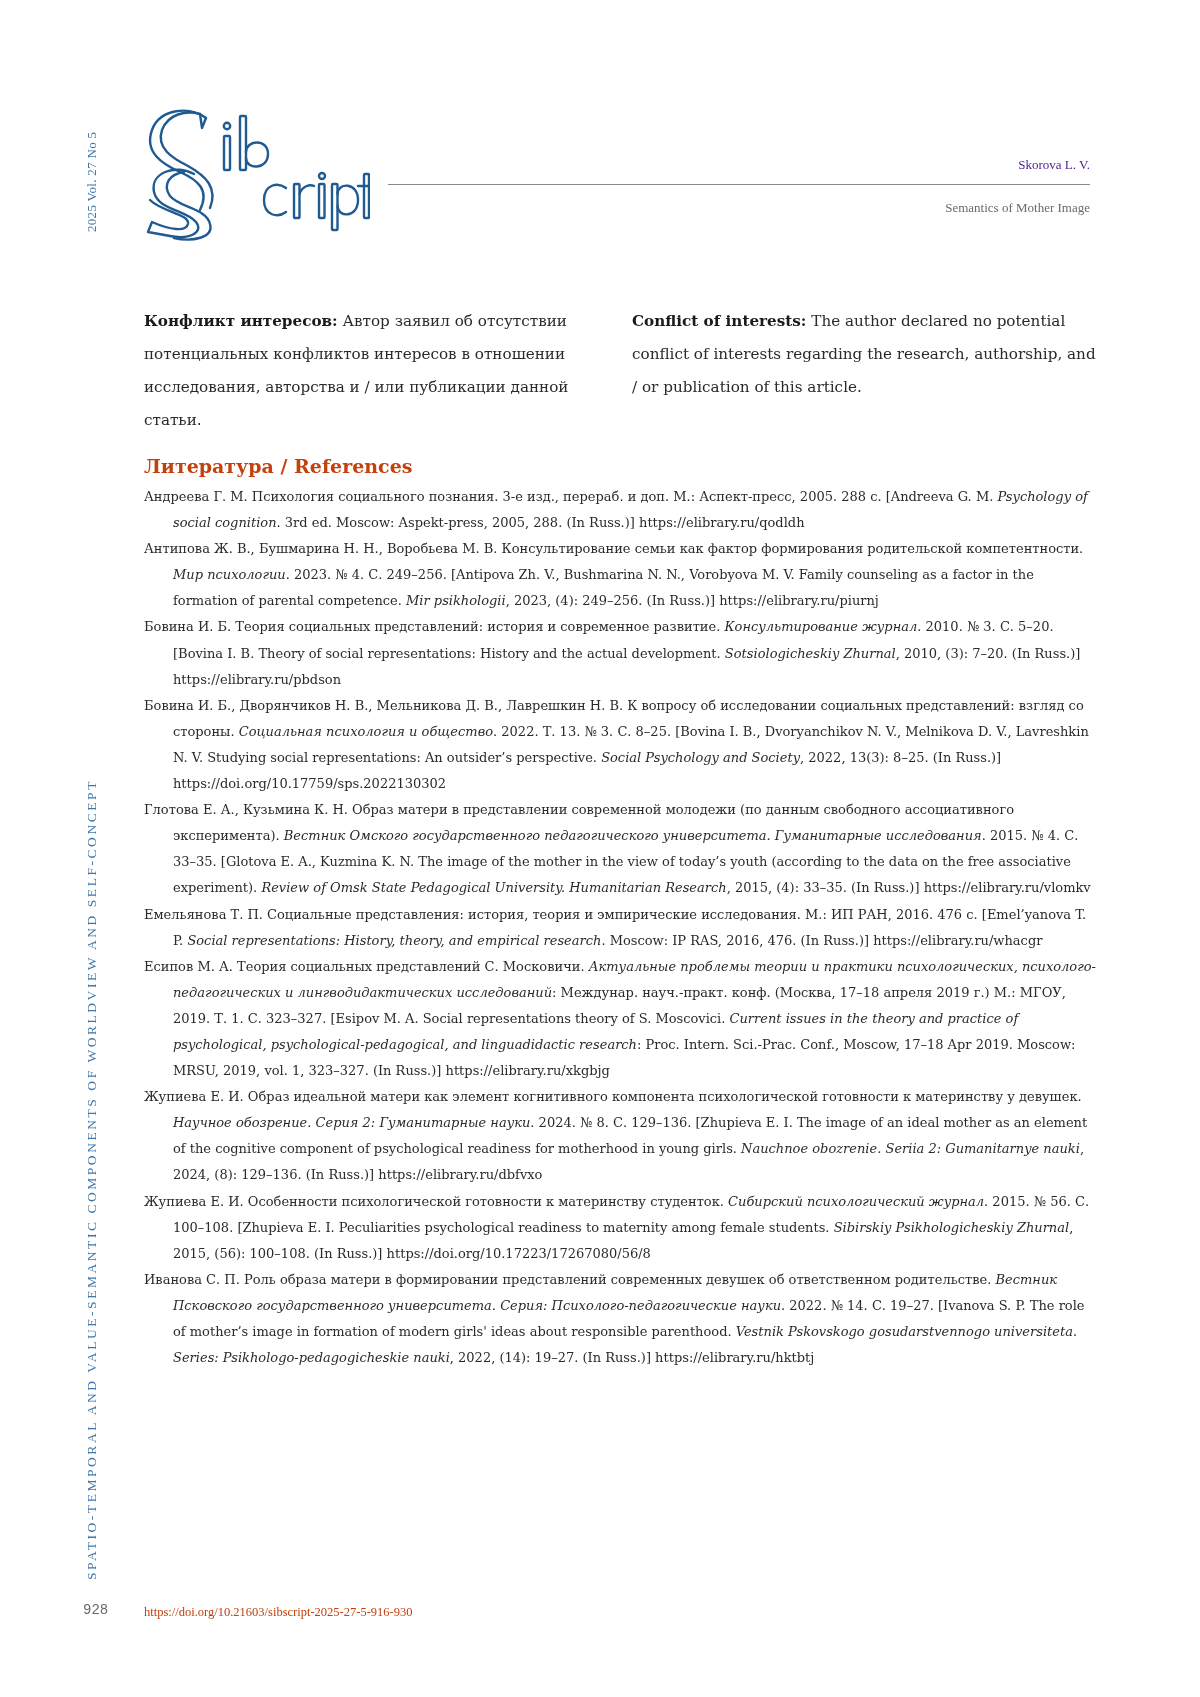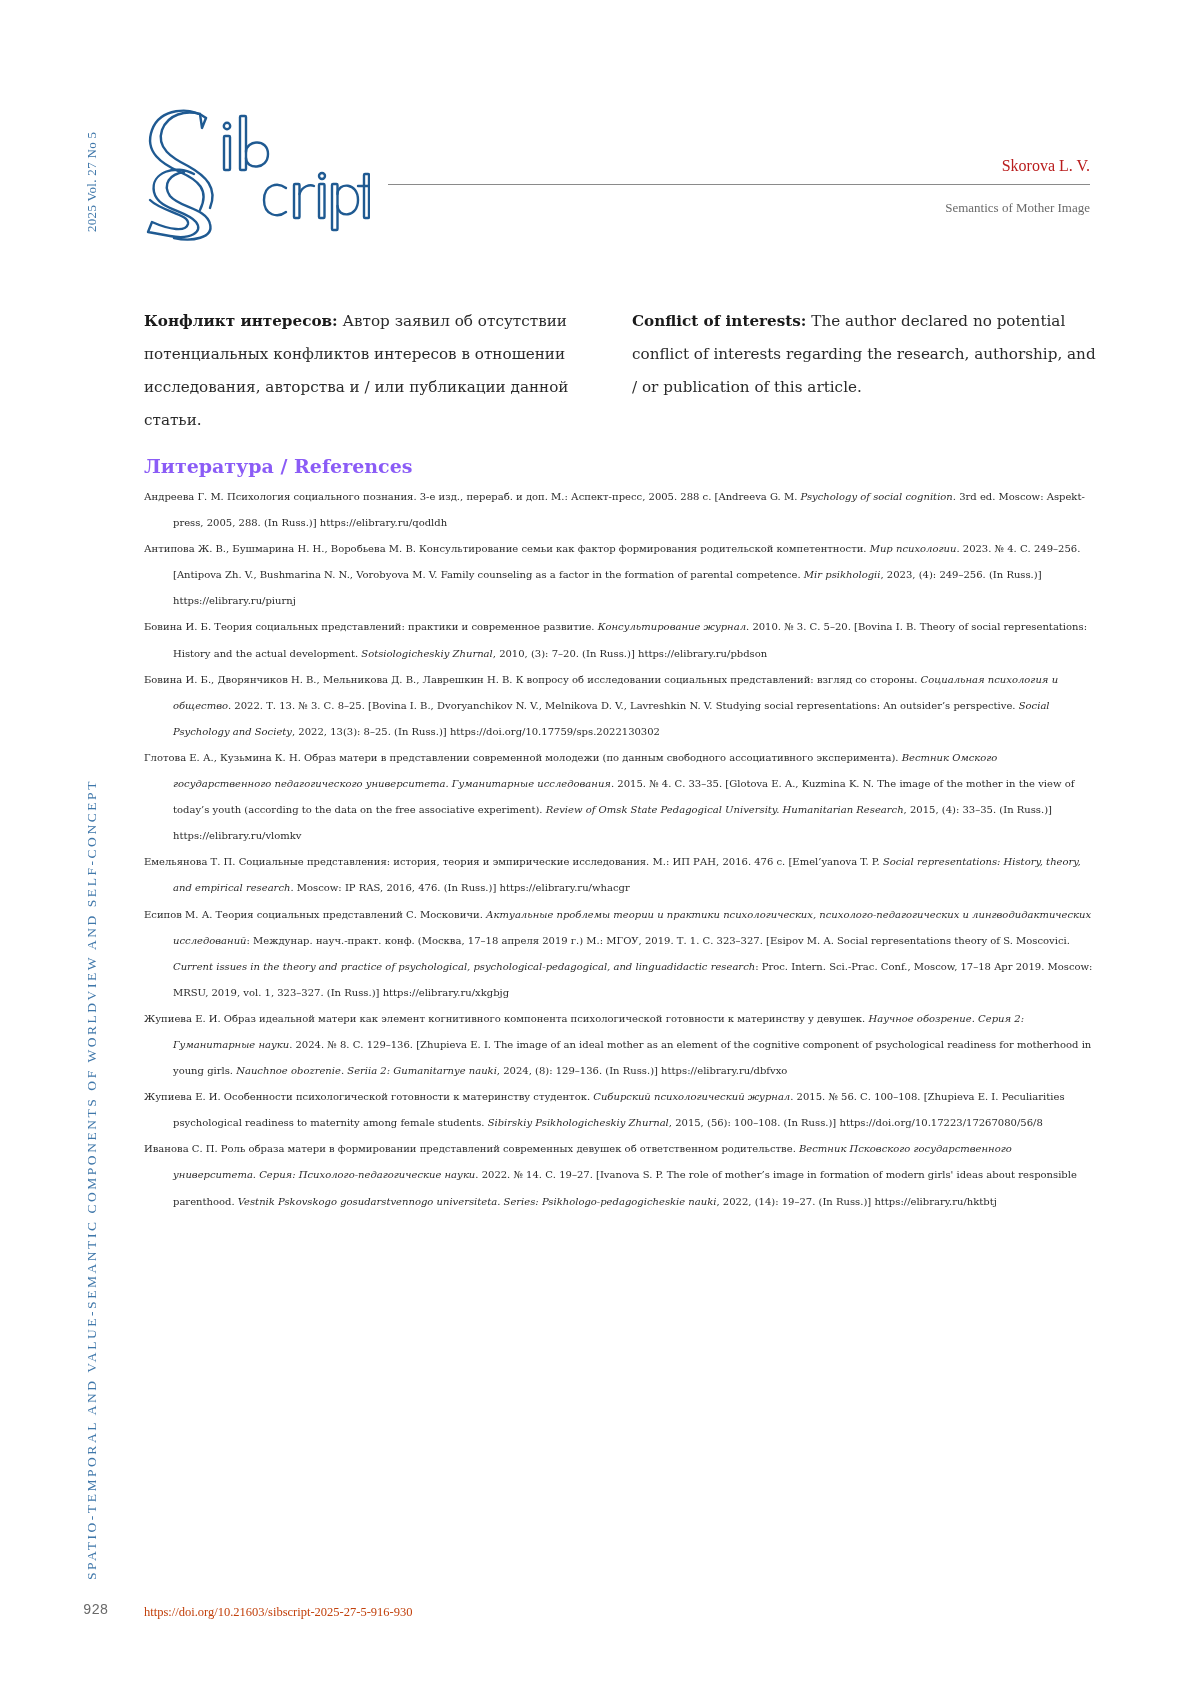--- a/index.html
+++ b/index.html
@@ -2,29 +2,29 @@
 <html><head>
 <meta charset="utf-8">
 <style>
   html, body { margin:0; padding:0; background:#ffffff; }
   body { width:1200px; height:1697px; position:relative; overflow:hidden; font-family:"DejaVu Serif", serif; color:#1e1e1e; }
   .side-top { position:absolute; left:80px; top:110px; width:22px; height:120px; }
   .side-top span { position:absolute; left:0; top:0; transform-origin:0 0; transform:translate(4px,122px) rotate(-90deg); white-space:nowrap; font-family:"Liberation Serif", serif; font-size:13px; color:#3f77aa; letter-spacing:0.3px; }
   .side-long { position:absolute; left:80px; top:650px; width:22px; height:930px; }
   .side-long span { position:absolute; left:0; top:0; transform-origin:0 0; transform:translate(4px,930px) rotate(-90deg); white-space:nowrap; font-family:"Liberation Serif", serif; font-size:13.5px; color:#3f77aa; letter-spacing:2.55px; }
   .logo { position:absolute; left:140px; top:104px; width:230px; height:140px; }
-  .header-author { position:absolute; right:110px; top:157px; font-family:"Liberation Serif", serif; font-size:16px; color:#b91c1c; }
+  .header-author { position:absolute; right:110px; top:157px; font-family:"Liberation Serif", serif; font-size:13px; color:#4c1d95; }
   .header-rule { position:absolute; left:388px; right:110px; top:184px; height:1px; background:#8a8a8a; }
   .header-title { position:absolute; right:110px; top:200px; font-family:"Liberation Serif", serif; font-size:13px; color:#6a6a6a; }
   .conflict { position:absolute; top:305px; font-size:15.2px; line-height:33px; color:#2a2a2a; }
   .conflict.ru { left:144px; width:468px; }
   .conflict.en { left:632px; width:464px; }
   .conflict b { font-weight:bold; color:#1a1a1a; }
-  .refs-heading { position:absolute; left:144px; top:455px; font-size:19px; font-weight:bold; color:#8b5cf6; }
-  .refs { position:absolute; left:144px; top:484px; width:952px; font-size:10px; line-height:26.1px; color:#2a2a2a; }
+  .refs-heading { position:absolute; left:144px; top:455px; font-size:19px; font-weight:bold; color:#c2410c; }
+  .refs { position:absolute; left:144px; top:484px; width:952px; font-size:13px; line-height:26.1px; color:#2a2a2a; }
   .ref { padding-left:29px; text-indent:-29px; margin:0; }
   .ref i { font-style:italic; }
   .footer-page { position:absolute; left:83px; top:1602px; font-family:Liberation Mono, monospace; font-size:14px; color:#6a6a6a; }
   .footer-doi { position:absolute; left:144px; top:1605px; font-family:"Liberation Serif", serif; font-size:12.5px; color:#c2410c; }
 </style>
 </head>
 <body>
 
 <div class="side-top">
   <span>2025 Vol. 27 No 5</span>
@@ -74,21 +74,21 @@
 </div>
 <div class="conflict en">
   <b>Conflict of interests:</b><span> The author declared no potential conflict of interests regarding the research, authorship, and / or publication of this article.</span>
 </div>
 
 <div class="refs-heading">Литература / References</div>
 
 <div class="refs">
   <p class="ref"><span>Андреева Г. М. Психология социального познания. 3-е изд., перераб. и доп. М.: Аспект-пресс, 2005. 288 с. [Andreeva G. M. </span><i>Psychology of social cognition</i><span>. 3rd ed. Moscow: Aspekt-press, 2005, 288. (In Russ.)] https://elibrary.ru/qodldh</span></p>
   <p class="ref"><span>Антипова Ж. В., Бушмарина Н. Н., Воробьева М. В. Консультирование семьи как фактор формирования родительской компетентности. </span><i>Мир психологии</i><span>. 2023. № 4. С. 249–256. [Antipova Zh. V., Bushmarina N. N., Vorobyova M. V. Family counseling as a factor in the formation of parental competence. </span><i>Mir psikhologii</i><span>, 2023, (4): 249–256. (In Russ.)] https://elibrary.ru/piurnj</span></p>
-  <p class="ref"><span>Бовина И. Б. Теория социальных представлений: практики и современное развитие. </span><i>Консультирование журнал</i><span>. 2010. № 3. С. 5–20. [Bovina I. B. Theory of social representations: History and the actual development. </span><i>Sotsiologicheskiy Zhurnal</i><span>, 2010, (3): 7–20. (In Russ.)] https://elibrary.ru/pbdson</span></p>
+  <p class="ref"><span>Бовина И. Б. Теория социальных представлений: история и современное развитие. </span><i>Консультирование журнал</i><span>. 2010. № 3. С. 5–20. [Bovina I. B. Theory of social representations: History and the actual development. </span><i>Sotsiologicheskiy Zhurnal</i><span>, 2010, (3): 7–20. (In Russ.)] https://elibrary.ru/pbdson</span></p>
   <p class="ref"><span>Бовина И. Б., Дворянчиков Н. В., Мельникова Д. В., Лаврешкин Н. В. К вопросу об исследовании социальных представлений: взгляд со стороны. </span><i>Социальная психология и общество</i><span>. 2022. Т. 13. № 3. С. 8–25. [Bovina I. B., Dvoryanchikov N. V., Melnikova D. V., Lavreshkin N. V. Studying social representations: An outsider’s perspective. </span><i>Social Psychology and Society</i><span>, 2022, 13(3): 8–25. (In Russ.)] https://doi.org/10.17759/sps.2022130302</span></p>
   <p class="ref"><span>Глотова Е. А., Кузьмина К. Н. Образ матери в представлении современной молодежи (по данным свободного ассоциативного эксперимента). </span><i>Вестник Омского государственного педагогического университета. Гуманитарные исследования</i><span>. 2015. № 4. С. 33–35. [Glotova E. A., Kuzmina K. N. The image of the mother in the view of today’s youth (according to the data on the free associative experiment). </span><i>Review of Omsk State Pedagogical University. Humanitarian Research</i><span>, 2015, (4): 33–35. (In Russ.)] https://elibrary.ru/vlomkv</span></p>
   <p class="ref"><span>Емельянова Т. П. Социальные представления: история, теория и эмпирические исследования. М.: ИП РАН, 2016. 476 с. [Emel’yanova T. P. </span><i>Social representations: History, theory, and empirical research</i><span>. Moscow: IP RAS, 2016, 476. (In Russ.)] https://elibrary.ru/whacgr</span></p>
   <p class="ref"><span>Есипов М. А. Теория социальных представлений С. Московичи. </span><i>Актуальные проблемы теории и практики психологических, психолого-педагогических и лингводидактических исследований</i><span>: Междунар. науч.-практ. конф. (Москва, 17–18 апреля 2019 г.) М.: МГОУ, 2019. Т. 1. С. 323–327. [Esipov M. A. Social representations theory of S. Moscovici. </span><i>Current issues in the theory and practice of psychological, psychological-pedagogical, and linguadidactic research</i><span>: Proc. Intern. Sci.-Prac. Conf., Moscow, 17–18 Apr 2019. Moscow: MRSU, 2019, vol. 1, 323–327. (In Russ.)] https://elibrary.ru/xkgbjg</span></p>
   <p class="ref"><span>Жупиева Е. И. Образ идеальной матери как элемент когнитивного компонента психологической готовности к материнству у девушек. </span><i>Научное обозрение. Серия 2: Гуманитарные науки</i><span>. 2024. № 8. С. 129–136. [Zhupieva E. I. The image of an ideal mother as an element of the cognitive component of psychological readiness for motherhood in young girls. </span><i>Nauchnoe obozrenie. Seriia 2: Gumanitarnye nauki</i><span>, 2024, (8): 129–136. (In Russ.)] https://elibrary.ru/dbfvxo</span></p>
   <p class="ref"><span>Жупиева Е. И. Особенности психологической готовности к материнству студенток. </span><i>Сибирский психологический журнал</i><span>. 2015. № 56. С. 100–108. [Zhupieva E. I. Peculiarities psychological readiness to maternity among female students. </span><i>Sibirskiy Psikhologicheskiy Zhurnal</i><span>, 2015, (56): 100–108. (In Russ.)] https://doi.org/10.17223/17267080/56/8</span></p>
   <p class="ref"><span>Иванова С. П. Роль образа матери в формировании представлений современных девушек об ответственном родительстве. </span><i>Вестник Псковского государственного университета. Серия: Психолого-педагогические науки</i><span>. 2022. № 14. С. 19–27. [Ivanova S. P. The role of mother’s image in formation of modern girls' ideas about responsible parenthood. </span><i>Vestnik Pskovskogo gosudarstvennogo universiteta. Series: Psikhologo-pedagogicheskie nauki</i><span>, 2022, (14): 19–27. (In Russ.)] https://elibrary.ru/hktbtj</span></p>
 </div>
 
 <div class="footer-page">928</div>

